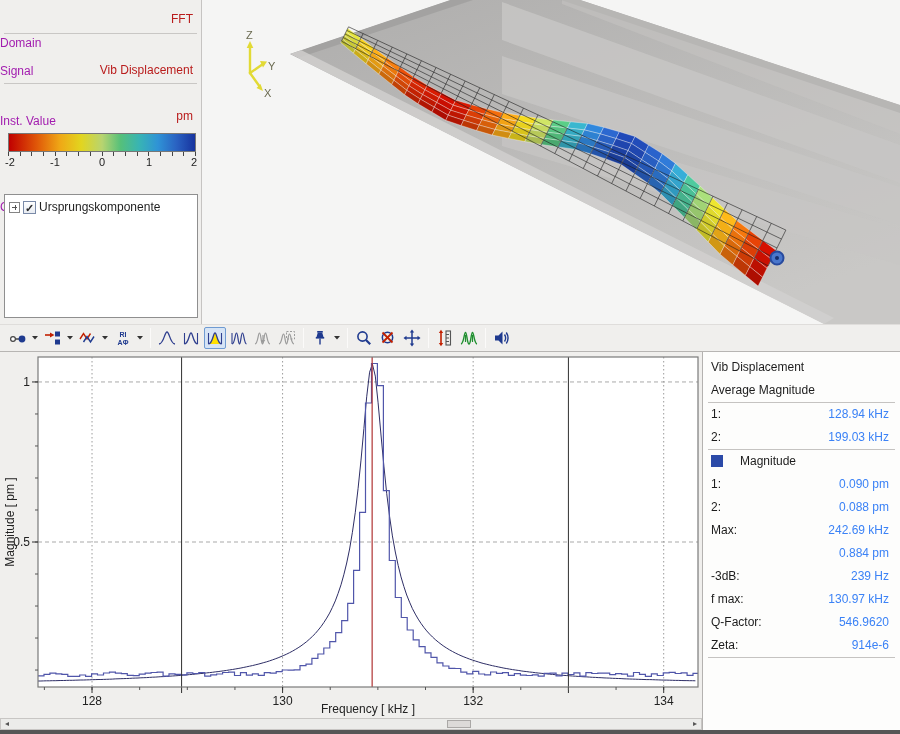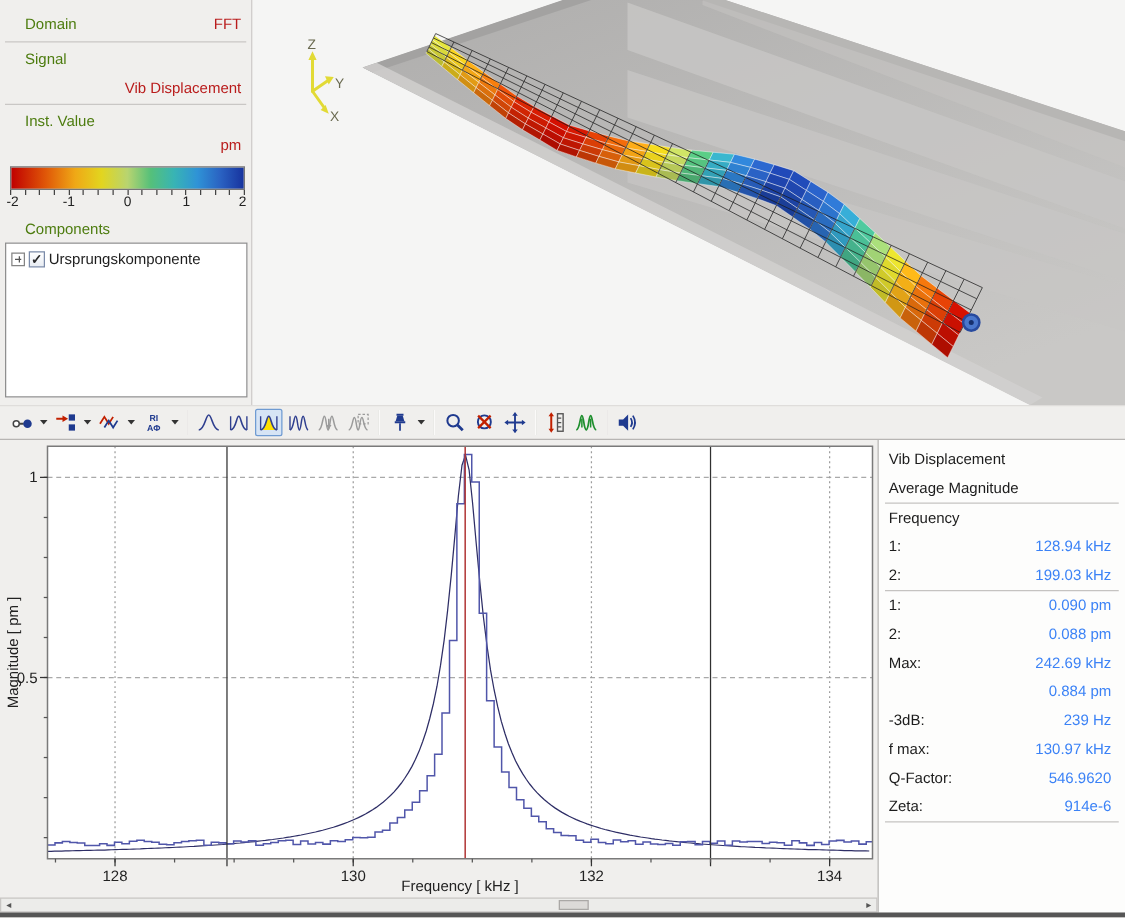--- a/index.html
+++ b/index.html
@@ -4,21 +4,21 @@
 <style>
   html,body{margin:0;padding:0;background:#d8d6d4;}
   *{box-sizing:border-box;}
   .app{position:relative;width:900px;height:734px;background:#f0efed;
        font-family:"Liberation Sans",sans-serif;font-size:12px;color:#1e1e1e;
        outline:1px solid #b0aeac;overflow:hidden;}
   
   .top{position:absolute;left:0;top:0;width:900px;height:324px;}
   .left-panel{position:absolute;left:0;top:0;width:202px;height:324px;background:#f0efed;
               border-right:1px solid #c6c4c2;}
-  .lp-label{position:absolute;left:20px;color:#4d7c0f;}
+  .lp-label{position:absolute;left:0;color:#a21caf;margin-top:24px;}
   .lp-value{position:absolute;right:8px;color:#b91c1c;text-align:right;}
   .lp-sep{position:absolute;left:4px;right:4px;height:1px;background:#c9c7c5;}
   .colorbar{position:absolute;left:8px;top:133px;width:188px;height:19px;border:1px solid #777;}
   .cb-ticks{position:absolute;left:8px;top:152px;width:188px;height:5px;}
   .cb-ticks i{position:absolute;top:0;width:1px;height:4px;background:#444;}
   .cb-lab{position:absolute;top:156px;font-size:11px;color:#222;transform:translateX(-50%);}
   .tree-box{position:absolute;left:4px;top:194px;width:194px;height:124px;background:#ffffff;
             border:1px solid #8f8f8f;}
   .tree-item{position:absolute;left:4px;top:5px;display:flex;align-items:center;gap:3px;}
   .expander{width:11px;height:11px;border:1px solid #848484;background:#fff;position:relative;}
@@ -542,30 +542,32 @@
         <div class="hs-arrow" style="left:0">◂</div>
         <div class="hs-arrow" style="right:0">▸</div>
         <div class="hs-thumb" style="left:446px;width:24px"></div>
       </div>
     </div>
 
     <div class="info-panel">
       <div class="ip-row"><span class="ip-label">Vib Displacement</span></div>
       <div class="ip-row"><span class="ip-label">Average Magnitude</span></div>
       <div class="ip-sep"></div>
-      <div class="ip-row"><span class="ip-label">Frequency</span></div>
       <div class="ip-row">
         <span class="ip-label">1:</span>
         <span class="ip-value">128.94 kHz</span>
       </div>
       <div class="ip-row">
         <span class="ip-label">2:</span>
         <span class="ip-value">199.03 kHz</span>
       </div>
       <div class="ip-sep"></div>
+      <div class="ip-row">
+        <span class="swatch" id="magswatch" style="background: rgb(43, 74, 168);"></span><span class="ip-label">Magnitude</span>
+      </div>
       <div class="ip-row">
         <span class="ip-label">1:</span>
         <span class="ip-value">0.090 pm</span>
       </div>
       <div class="ip-row">
         <span class="ip-label">2:</span>
         <span class="ip-value">0.088 pm</span>
       </div>
       <div class="ip-row">
         <span class="ip-label">Max:</span>

